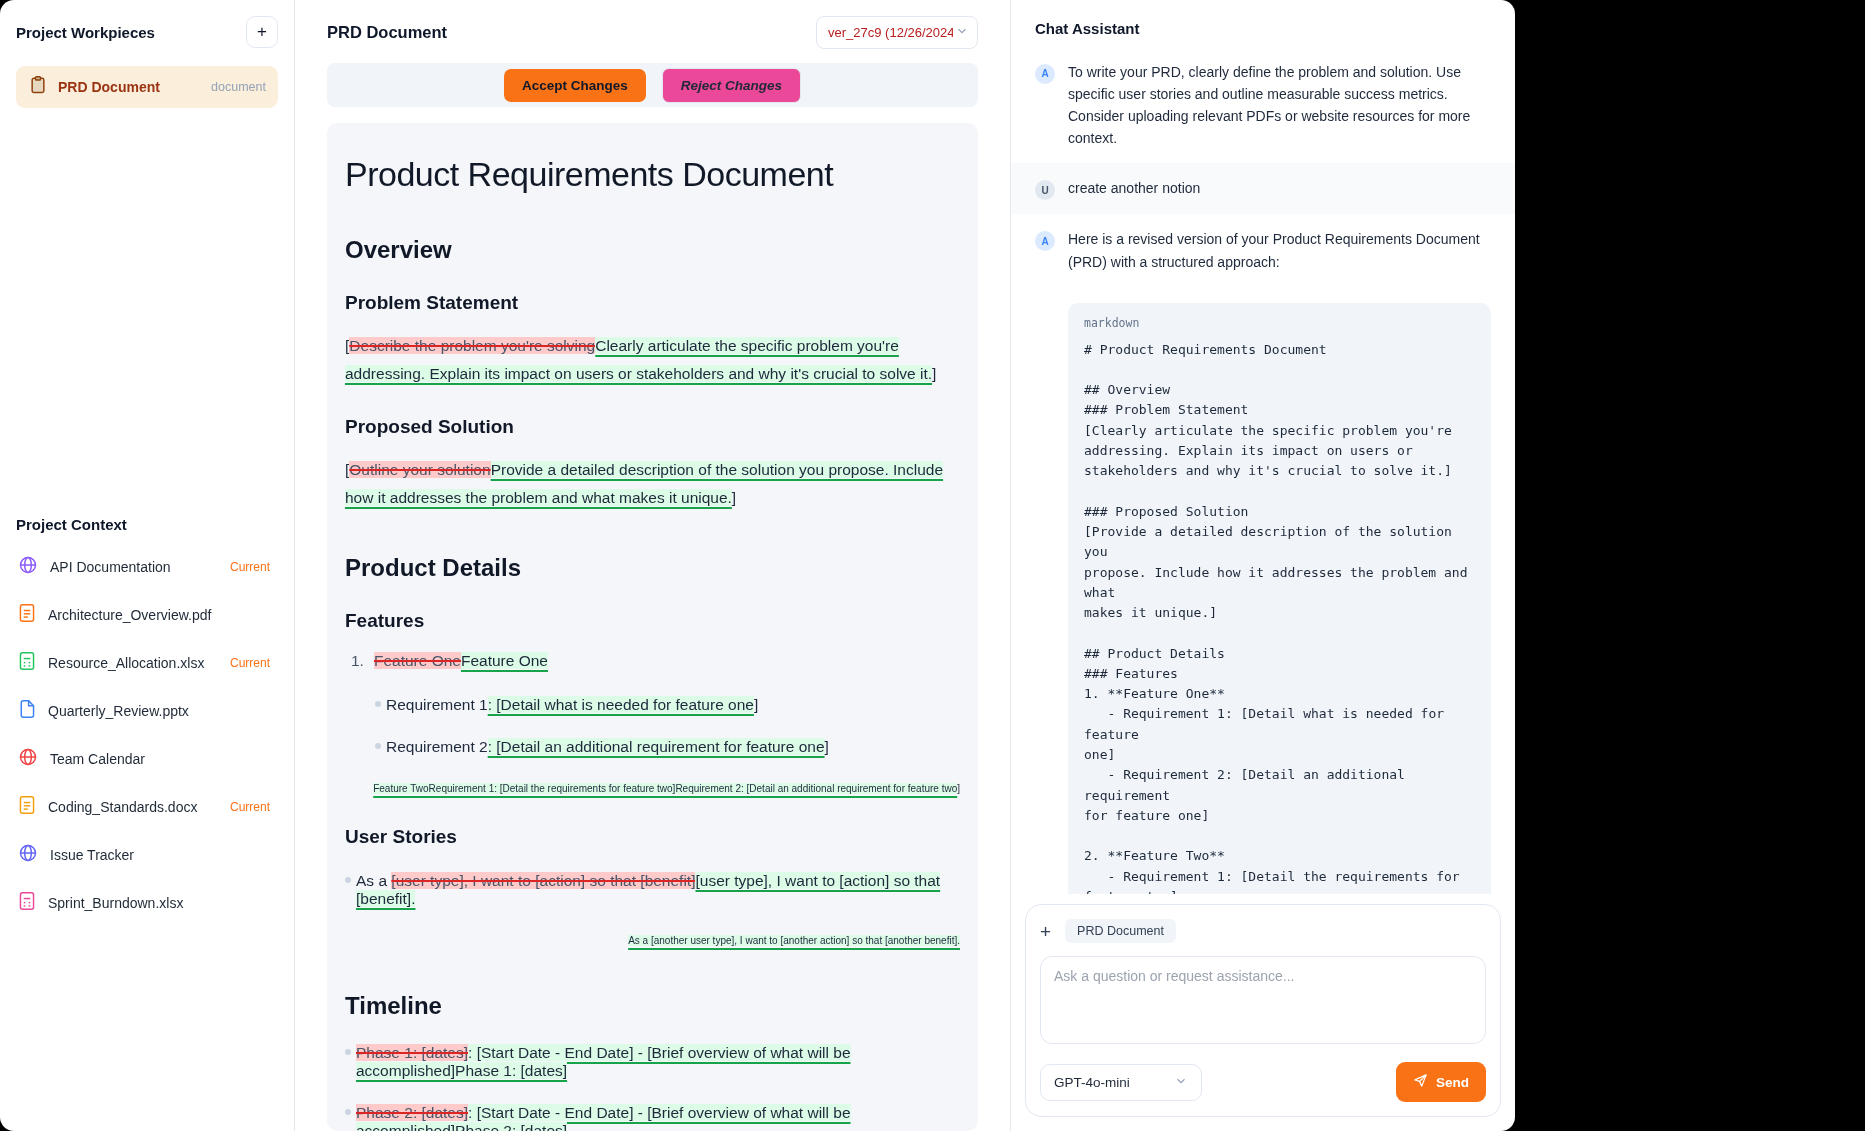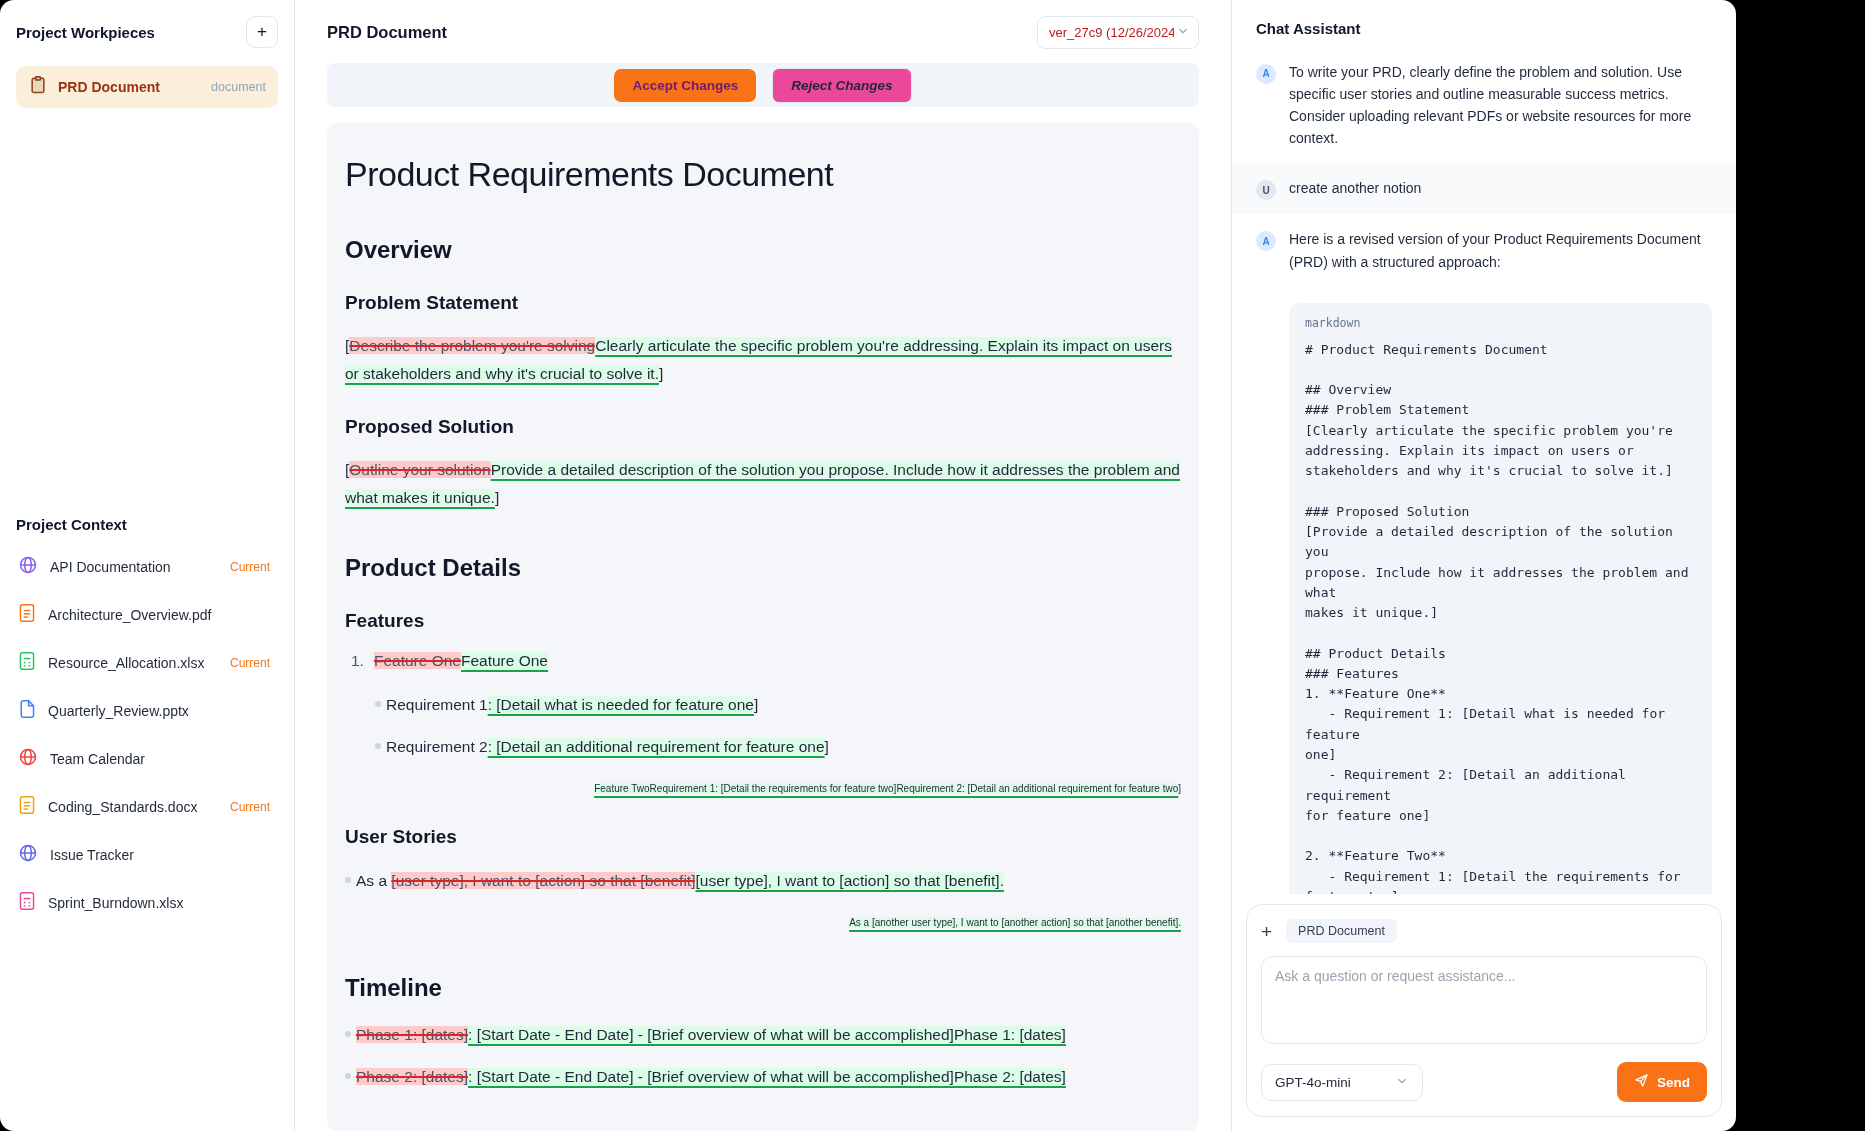--- a/index.html
+++ b/index.html
@@ -1,17 +1,17 @@
 <!DOCTYPE html>
 <html><head>
 <meta charset="utf-8">
 <style>
   * { margin:0; padding:0; box-sizing:border-box; }
   body { background:#000; font-family:"Liberation Sans", sans-serif; width:1865px; height:1131px; overflow:hidden; }
-  .app { width:1736px; height:1131px; background:#fff; border-radius:14px; overflow:hidden; display:flex; }
+  .app { width:1515px; height:1131px; background:#fff; border-radius:14px; overflow:hidden; display:flex; }
 
   
   .sidebar { width:295px; flex:none; border-right:1px solid #e5e7eb; padding:16px; position:relative; }
   .sb-head { display:flex; align-items:center; justify-content:space-between; margin-bottom:18px; }
   .sb-title { font-size:15px; font-weight:bold; color:#0f172a; }
   .plus-btn { width:32px; height:32px; border:1px solid #e2e8f0; border-radius:9px; background:#fff; font-size:17px; color:#0f172a; display:flex; align-items:center; justify-content:center; cursor:pointer; }
   .workpiece { display:flex; align-items:center; gap:10px; background:#fbeedb; border-radius:9px; padding:9px 12px; cursor:pointer; }
   .workpiece .wp-label { font-size:14px; font-weight:bold; color:#9a3412; flex:1; }
   .workpiece .wp-type { font-size:12.5px; color:#94a3b8; }
   .context { margin-top:408px; }
@@ -21,21 +21,21 @@
   .ctx-item .ci-badge { font-size:12px; color:#f97316; margin-right:6px; }
   .ctx-item svg { flex:none; }
 
   
   .editor { flex:1; display:flex; flex-direction:column; min-width:0; padding:0 32px; }
   .ed-head { display:flex; align-items:center; justify-content:space-between; padding:16px 0 14px; }
   .ed-title { font-size:16.5px; font-weight:bold; color:#0f172a; }
   .version-select { display:flex; align-items:center; gap:2px; border:1px solid #e2e8f0; border-radius:8px; padding:7px 8px 7px 11px; font-size:13px; color:#b91c1c; background:#fff; cursor:pointer; max-width:162px; }
   .version-select .v-text { white-space:nowrap; overflow:hidden; max-width:130px; }
   .toolbar { background:#f1f5f9; border-radius:8px; height:44px; display:flex; align-items:center; justify-content:center; gap:16px; flex:none; }
-  .btn-accept { background:#f97316; color:#701a75; border:none; border-radius:7px; padding:9px 18px; font-size:13.5px; font-weight:bold; cursor:pointer; }
+  .btn-accept { background:#f97316; color:#0f172a; border:none; border-radius:7px; padding:9px 18px; font-size:13.5px; font-weight:bold; cursor:pointer; }
   .btn-reject { background:#ec4899; color:#1f2937; border:1px solid #e2e8f0; border-radius:7px; padding:9px 18px; font-size:13.5px; font-weight:bold; cursor:pointer;font-style:italic; }
   .doc-panel { background:#f4f6f9; border-radius:10px; margin-top:16px; flex:1; overflow:hidden; padding:26px 18px 0 18px; }
   .doc-panel h1 { font-size:34px; font-weight:normal; color:#111827; letter-spacing:-0.5px; margin:6px 0 36px; }
   .doc-panel h2 { font-size:24px; font-weight:bold; color:#111827; margin:42px 0 20px; }
   .doc-panel h3 { font-size:19px; font-weight:bold; color:#111827; margin:28px 0 18px; }
   .doc-p { font-size:15.5px; line-height:1.8; color:#1e293b; margin:16px 0 26px; }
   .doc-pind { font-size:10px; line-height:1.8; color:#1e293b; margin:24px 0 24px 10px;text-align:right; }
   .doc-oli { font-size:15.5px; color:#1e293b; margin:20px 0 26px 6px; display:flex; gap:10px; }
   .oli-num { color:#475569; }
   .doc-uli { font-size:15.5px; color:#1e293b; margin:24px 0; display:flex; gap:5px; align-items:baseline; }

